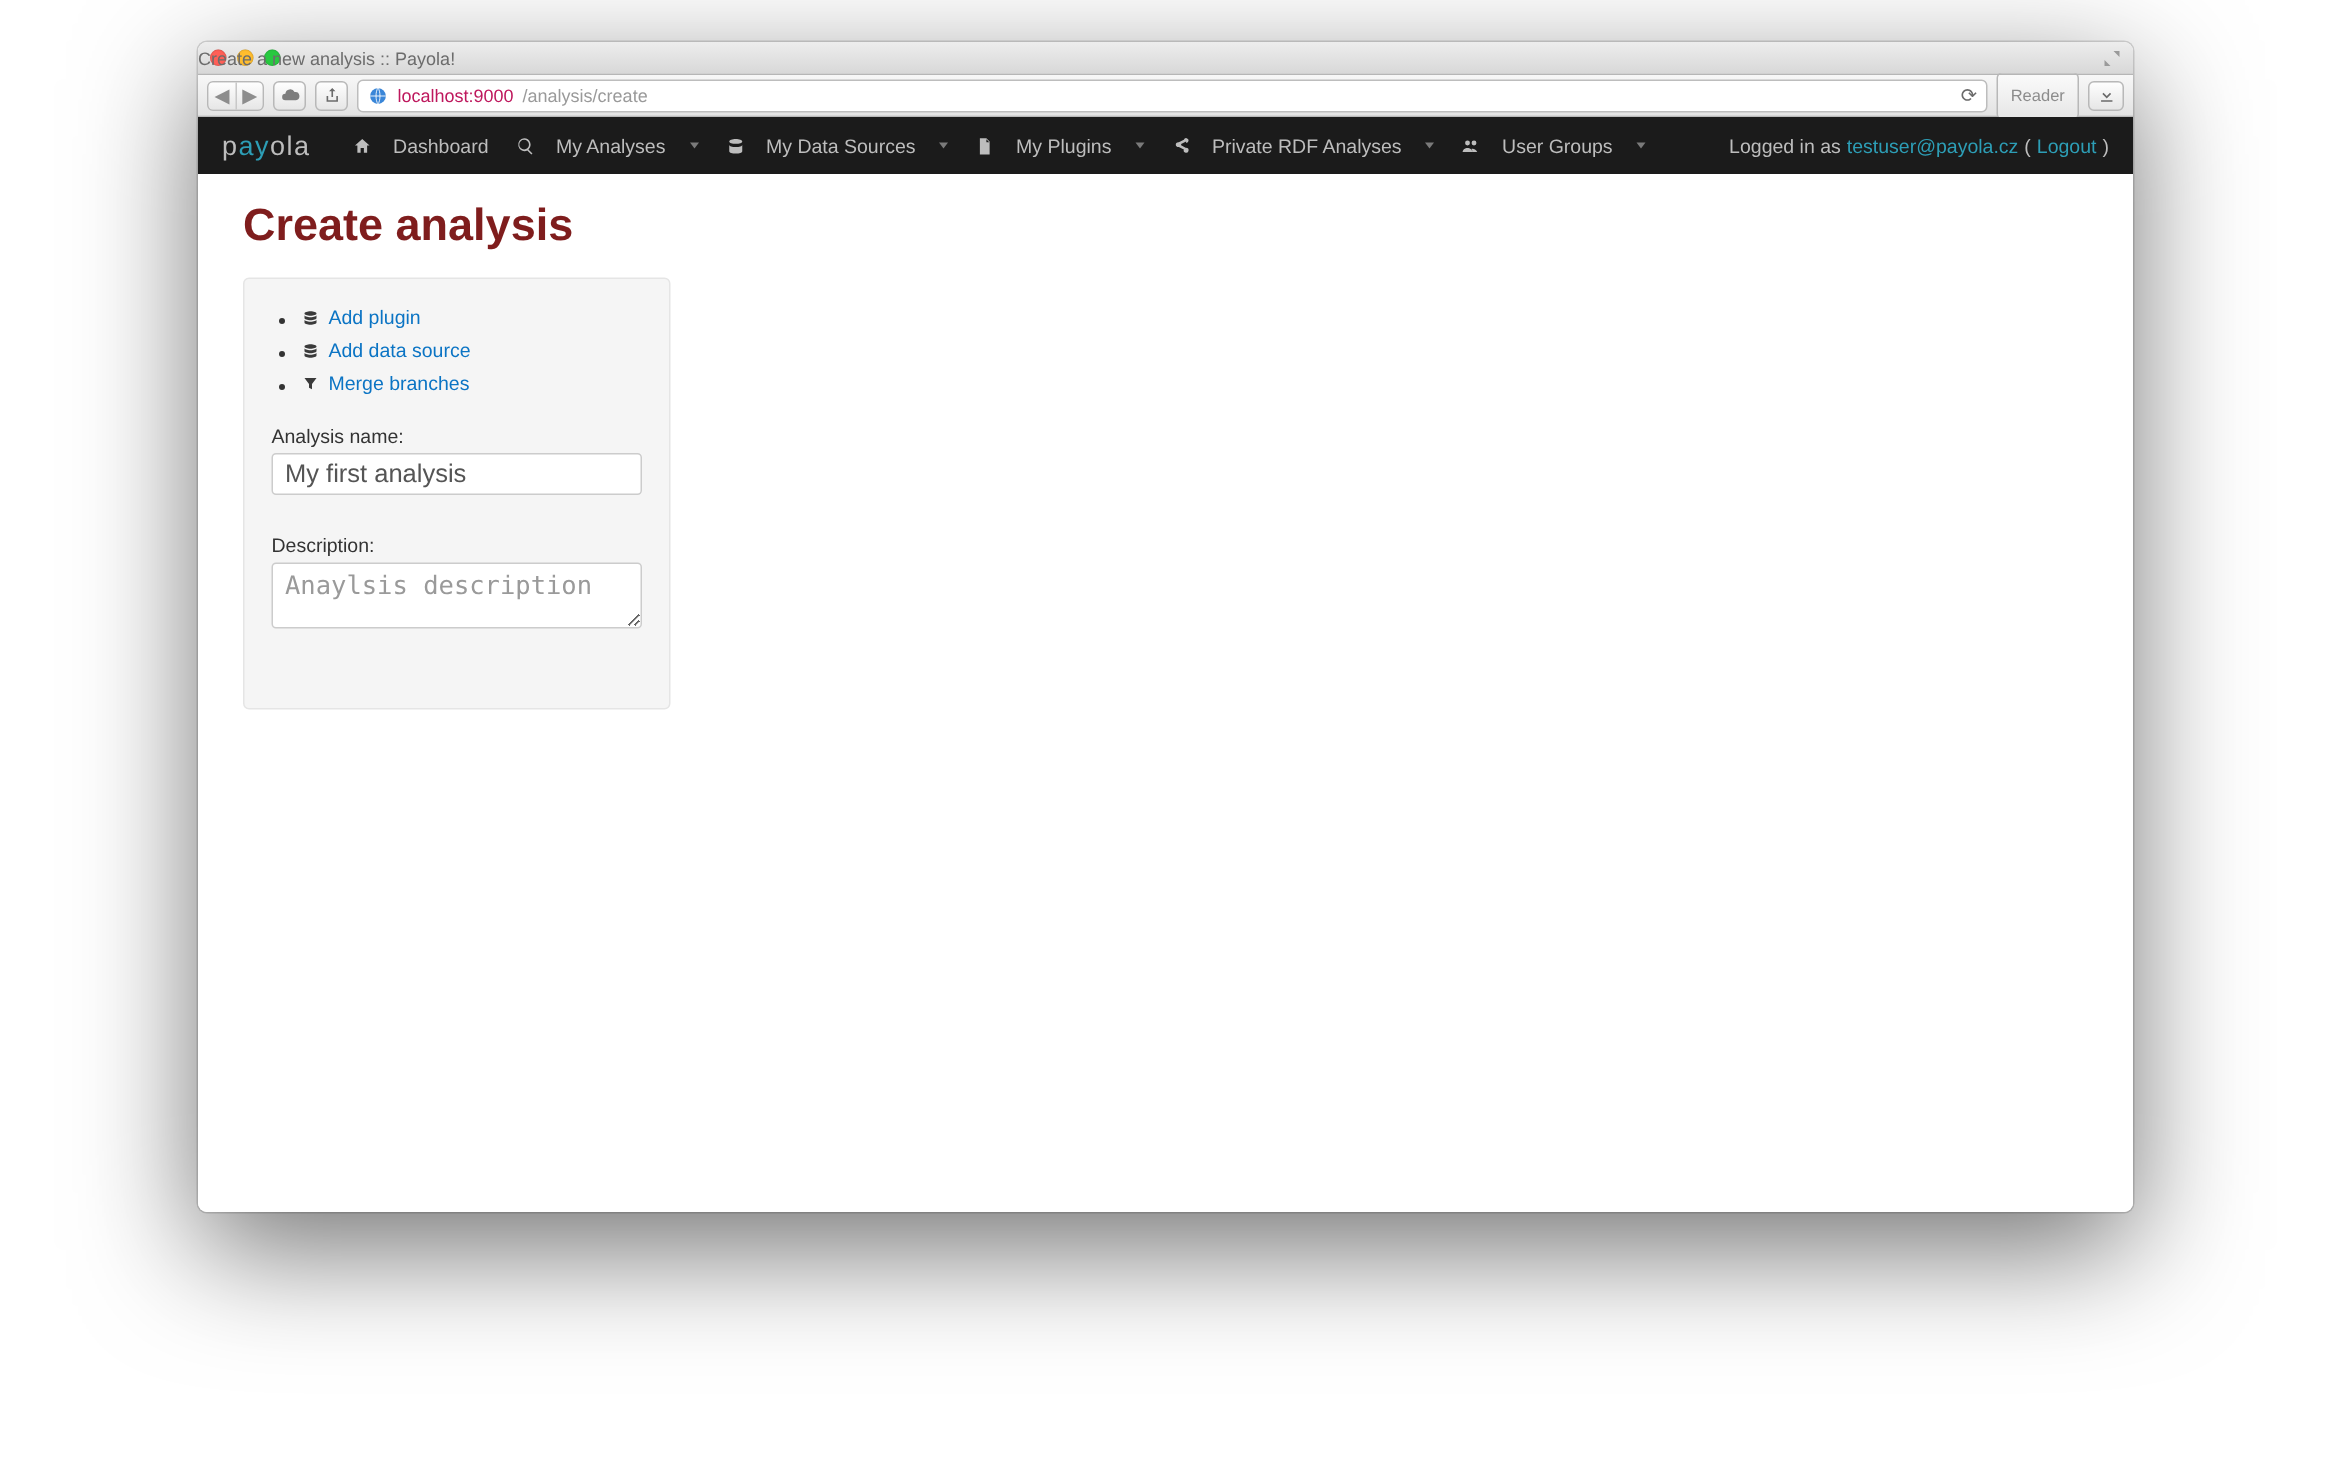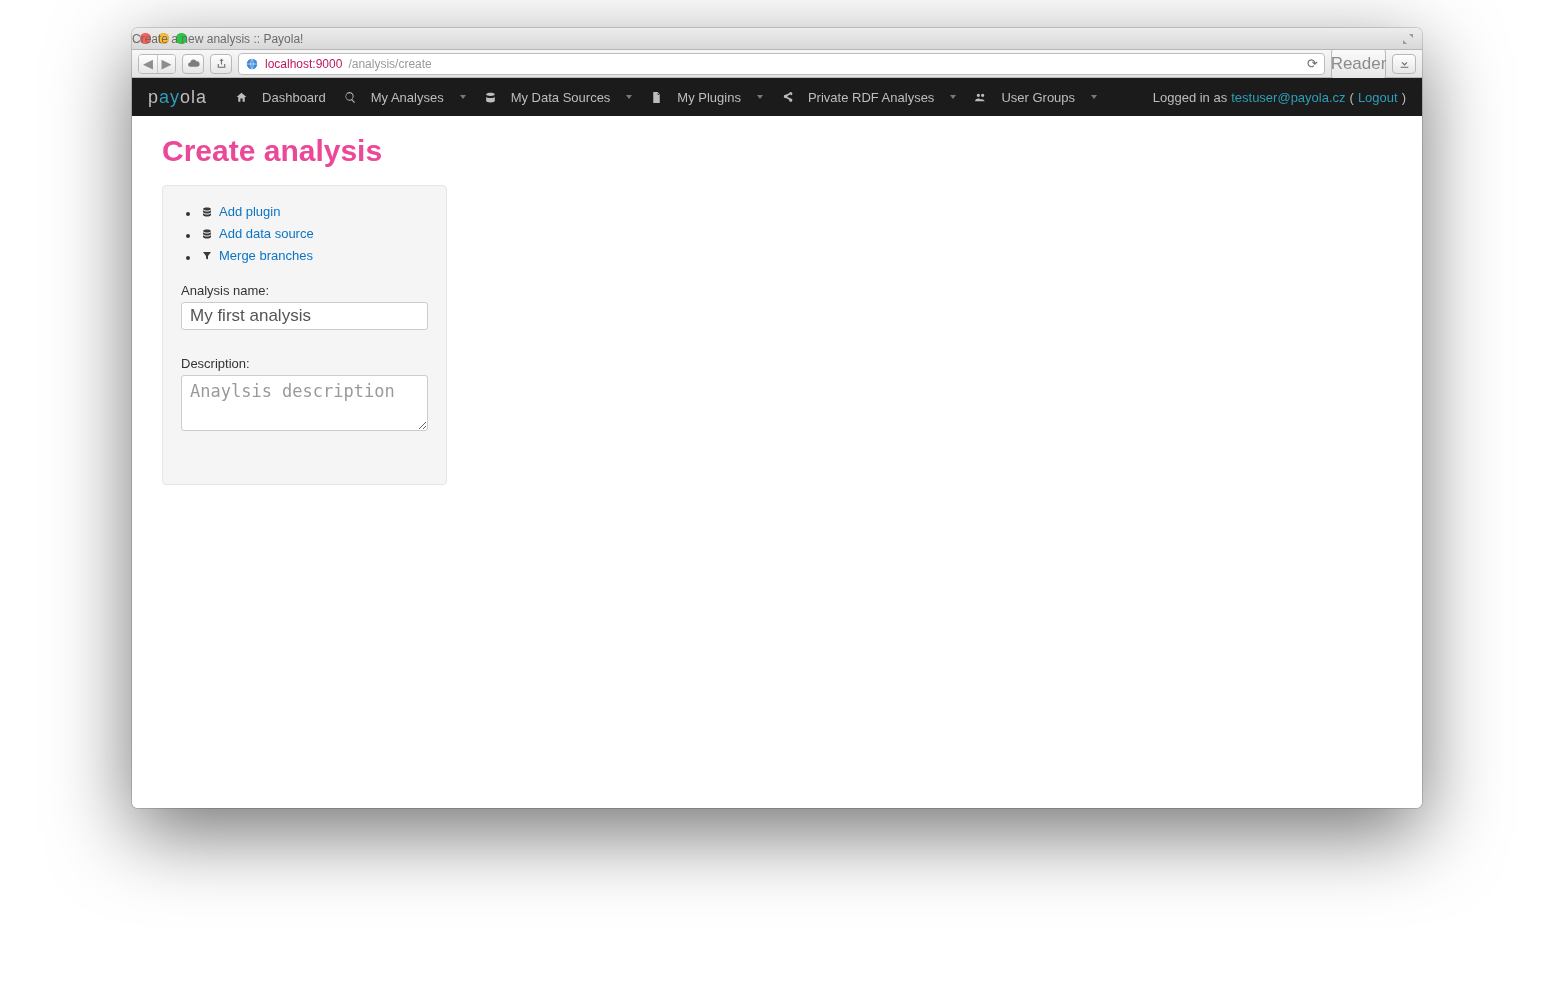--- a/index.html
+++ b/index.html
@@ -82,21 +82,21 @@
     font-size:12px;
     color:#5a5a5a;
     overflow:hidden;
   }
   .urlbar .globe { width:14px;height:14px; flex:none;}
   .urlbar .host  { color:#be185d; }
   .urlbar .path  { color:#9a9a9a; }
   .urlbar .reload { margin-left:auto; color:#6b6b6b; font-size:13px;}
   .reader-btn{
     height:32px;width:55px;background:linear-gradient(#fbfbfb,#e6e6e6);
-    border:1px solid #b8b8b8;border-radius:4px;font-size:17px;color:#8c8c8c;
+    border:1px solid #b8b8b8;border-radius:4px;font-size:11px;color:#8c8c8c;
     display:flex;align-items:center;justify-content:center;
   }
   .dl-btn{width:24px;}
 
   
   .viewport{ flex:1; overflow:auto; background:#fff; }
 
   
   .navbar{
     height:38px;
@@ -127,21 +127,21 @@
   .nav-right{margin-left:auto;display:flex;align-items:center;gap:4px;color:#bdbdbd;}
   .nav-right a{color:#2d9eb6;text-decoration:none;}
 
   
   .page{
     padding:18px 30px;
   }
   h1.page-title{
     font-size:30px;
     font-weight:700;
-    color:#ec4899;
+    color:#7f1d1d;
     line-height:1.1;
     margin-bottom:18px;
   }
   .panel{
     width:285px;
     background:#f5f5f5;
     border:1px solid #e5e5e5;
     border-radius:4px;
     padding:16px 18px 50px;
   }
@@ -165,21 +165,21 @@
   .text-input, .text-area{
     width:100%;
     border:1px solid #ccc;
     border-radius:3px;
     background:#fff;
     font-size:17px;
     color:#555;
     padding:5px 8px;
   }
   .text-input{height:28px;}
-  .text-area{height:56px;resize:both;}
+  .text-area{height:44px;resize:both;}
   .text-area::placeholder{color:#9a9a9a;}
   .gap{height:26px;}
 </style>
 </head>
 <body>
 
 <div class="mac-window">
 
   <div class="titlebar">
     <div class="traffic">

